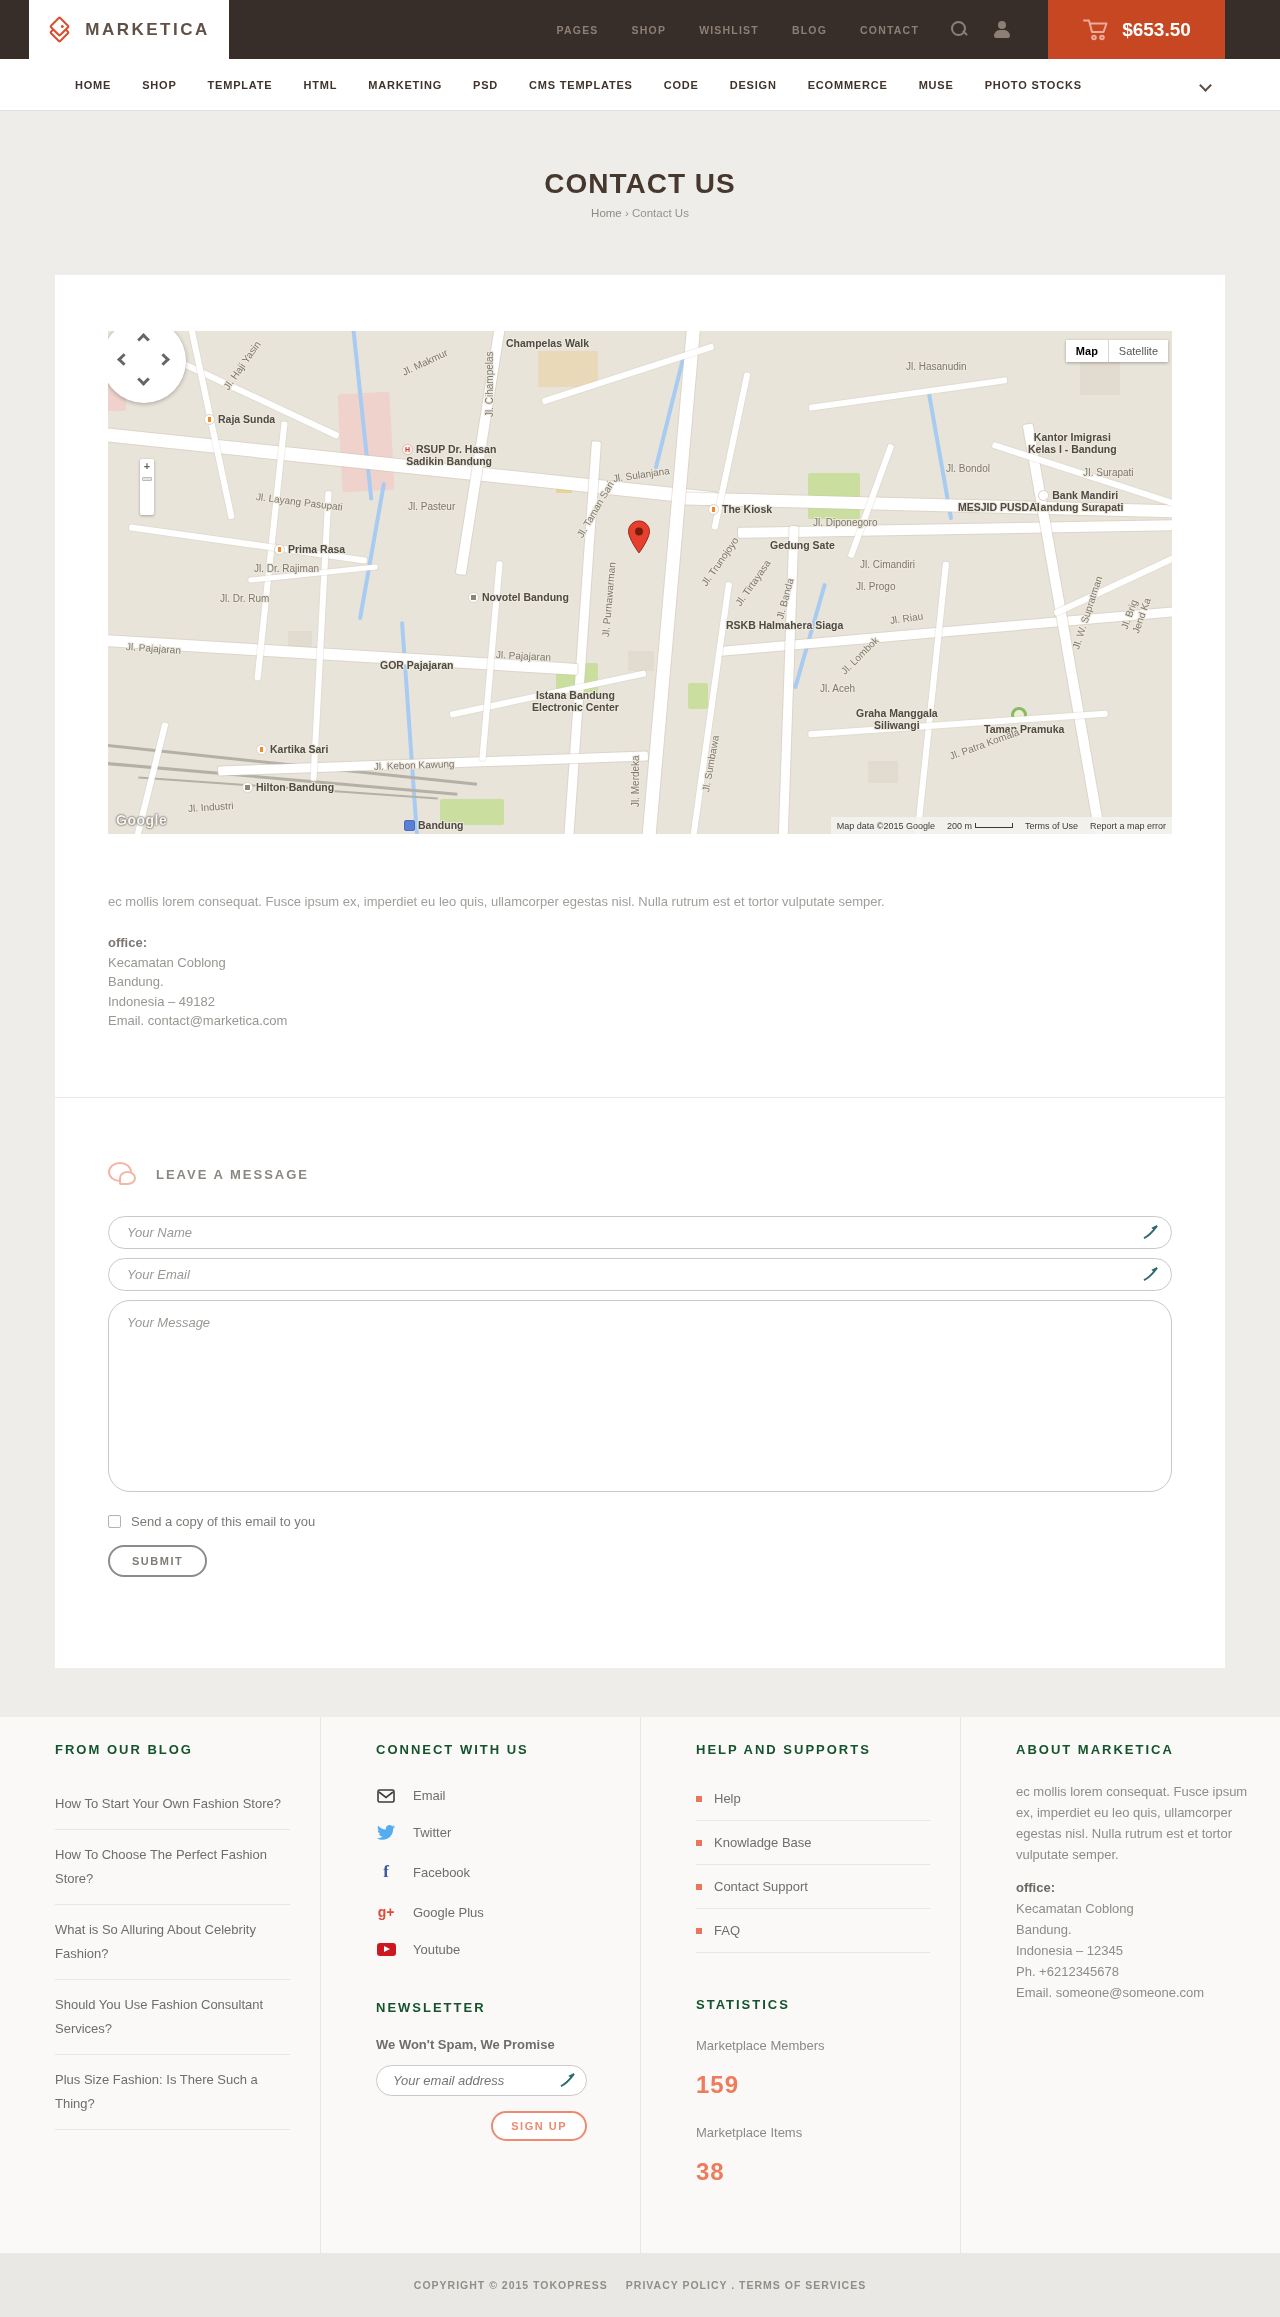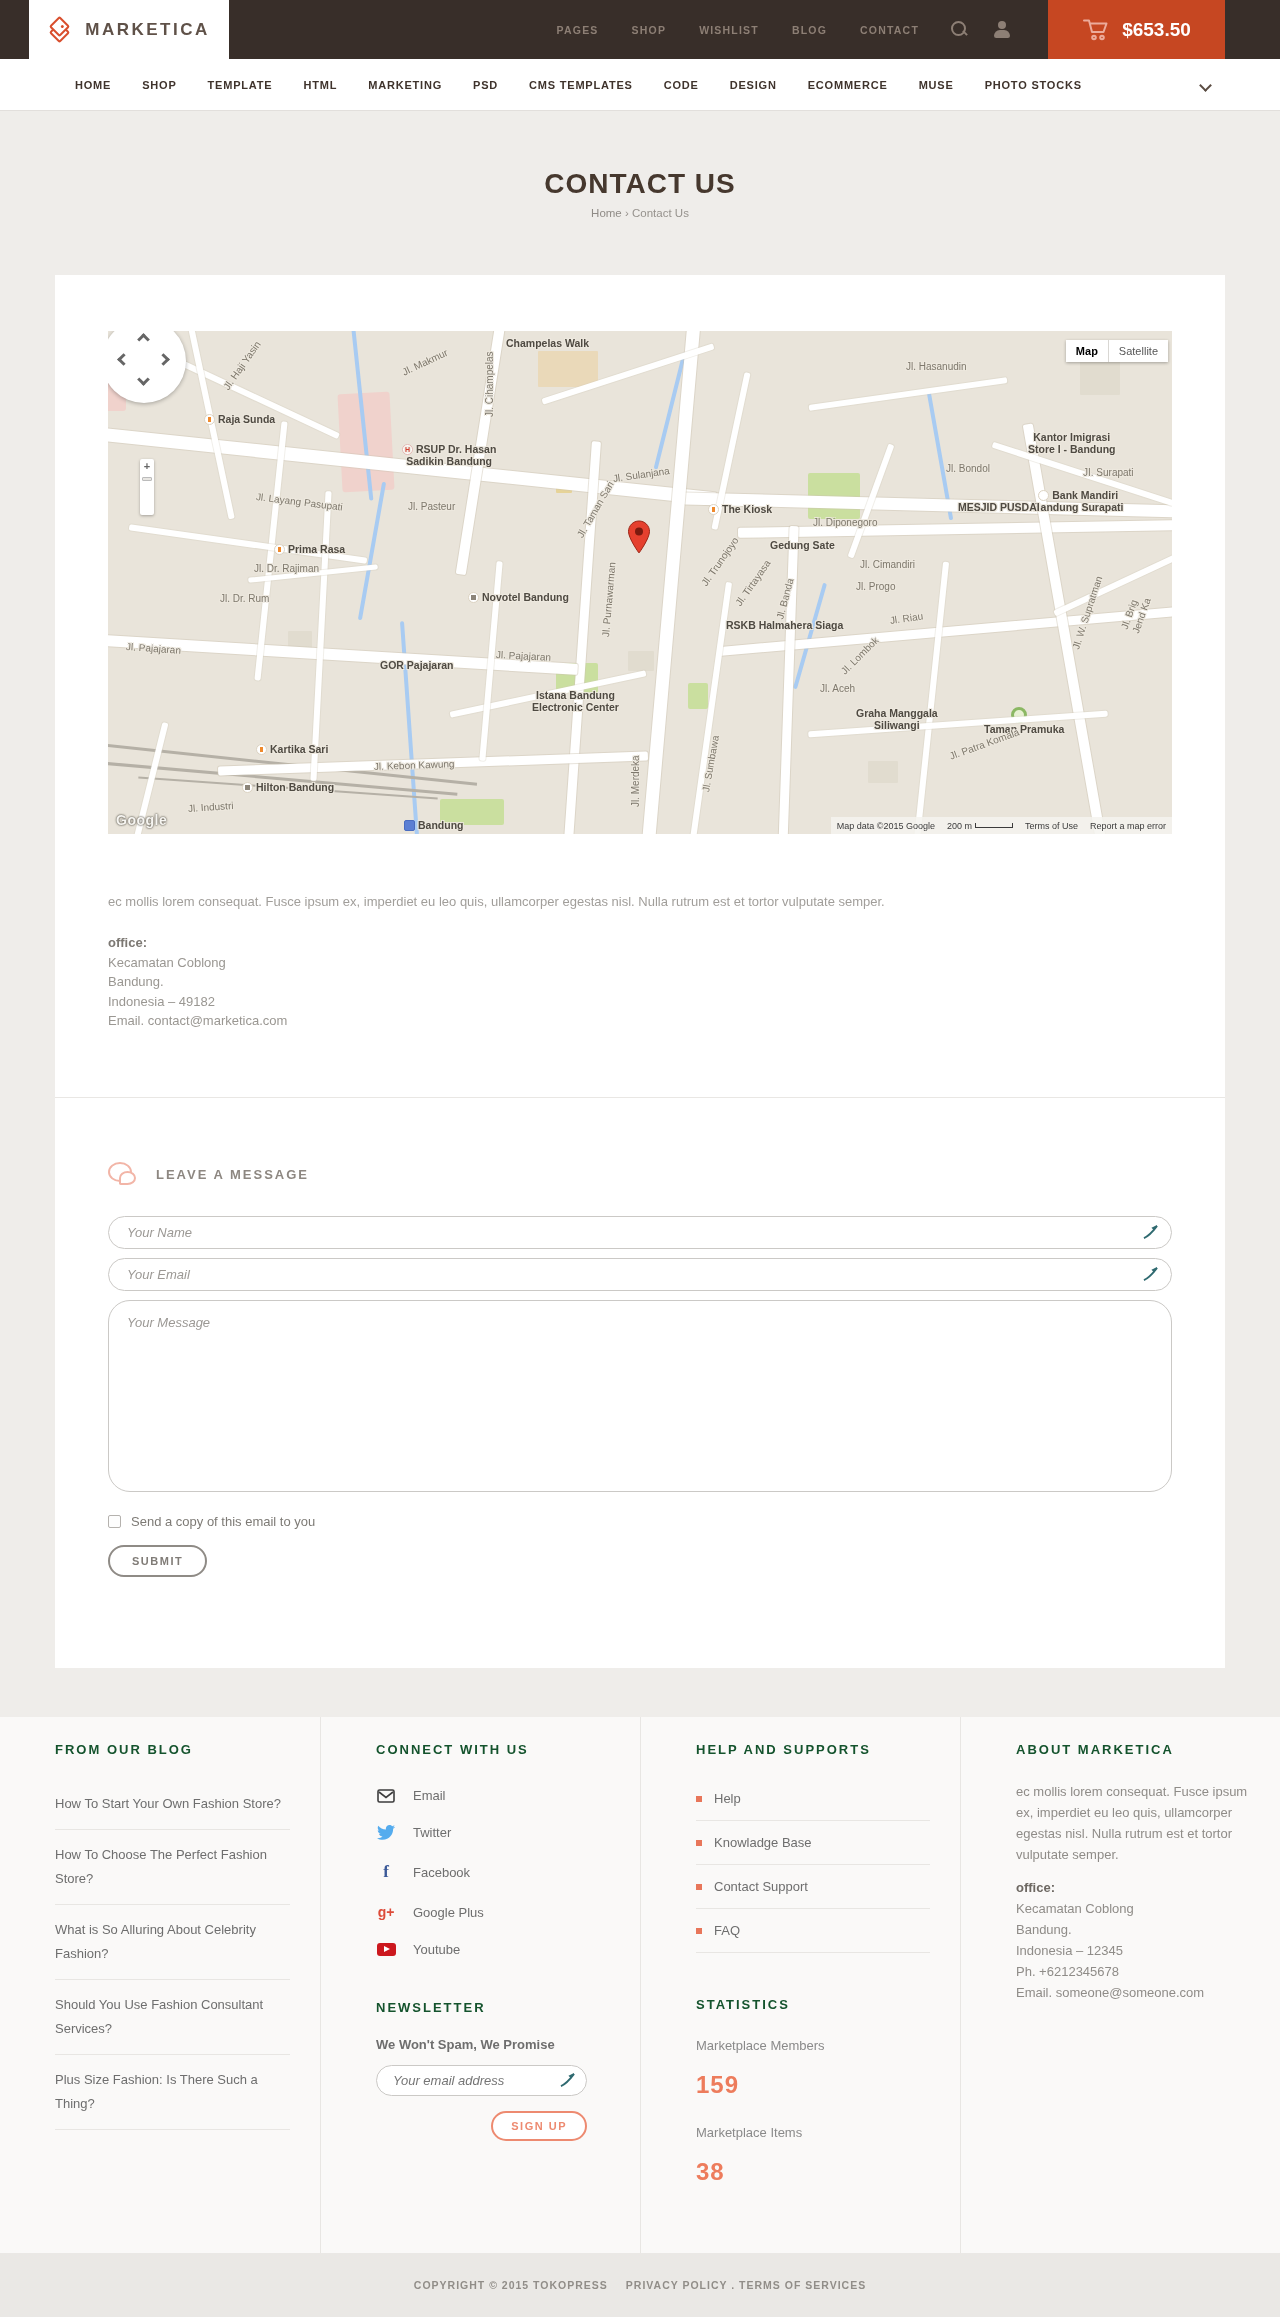--- a/index.html
+++ b/index.html
@@ -255,21 +255,21 @@
     <div id="map-labels">
         <div class="map-label place" style="left: 398px; top: 6px;">Champelas Walk</div>
         <div class="map-label" style="left: 798px; top: 30px;">Jl. Hasanudin</div>
         <div class="map-label" style="left: 118px; top: 52px; transform: rotate(-55deg); transform-origin: left center;">Jl. Haji Yasin</div>
         <div class="map-label" style="left: 295px; top: 36px; transform: rotate(-25deg); transform-origin: left center;">Jl. Makmur</div>
         <div class="map-label" style="left: 382px; top: 80px; transform: rotate(-90deg); transform-origin: left center;">Jl. Cihampelas</div>
         <div class="map-label place" style="left: 96px; top: 82px;"><span class="mi mi-restaurant"></span>Raja Sunda</div>
         <div class="map-label place" style="left: 294px; top: 112px;"><span class="mi mi-hospital"></span>RSUP Dr. Hasan
 Sadikin Bandung</div>
         <div class="map-label place" style="left: 920px; top: 100px;">Kantor Imigrasi
-Store I - Bandung</div>
+Kelas I - Bandung</div>
         <div class="map-label" style="left: 838px; top: 132px;">Jl. Bondol</div>
         <div class="map-label" style="left: 975px; top: 136px;">JI. Surapati</div>
         <div class="map-label place" style="left: 925px; top: 158px;"><span class="mi mi-bank"></span>Bank Mandiri
 Bandung Surapati</div>
         <div class="map-label" style="left: 148px; top: 160px; transform: rotate(7deg); transform-origin: left center;">Jl. Layang Pasupati</div>
         <div class="map-label" style="left: 300px; top: 170px;">Jl. Pasteur</div>
         <div class="map-label place" style="left: 850px; top: 170px;">MESJID PUSDAI</div>
         <div class="map-label place" style="left: 600px; top: 172px;"><span class="mi mi-restaurant"></span>The Kiosk</div>
         <div class="map-label" style="left: 505px; top: 142px; transform: rotate(-8deg); transform-origin: left center;">Jl. Sulanjana</div>
         <div class="map-label" style="left: 705px; top: 186px;">Jl. Diponegoro</div>

